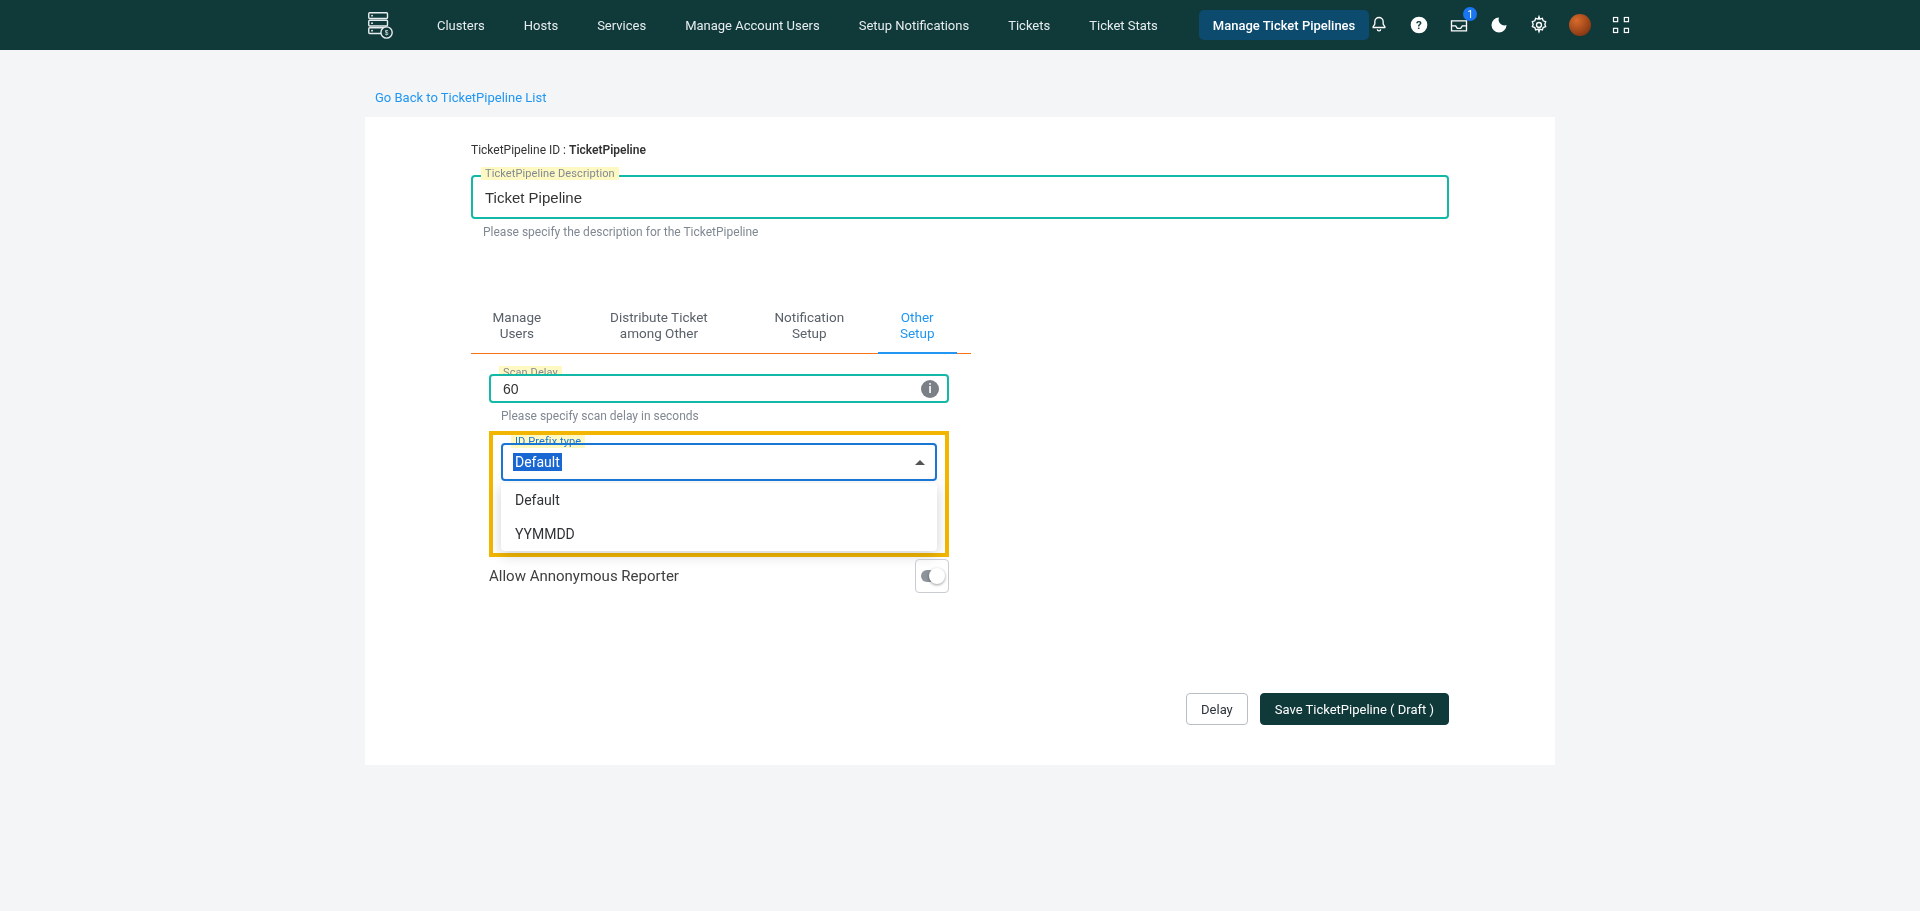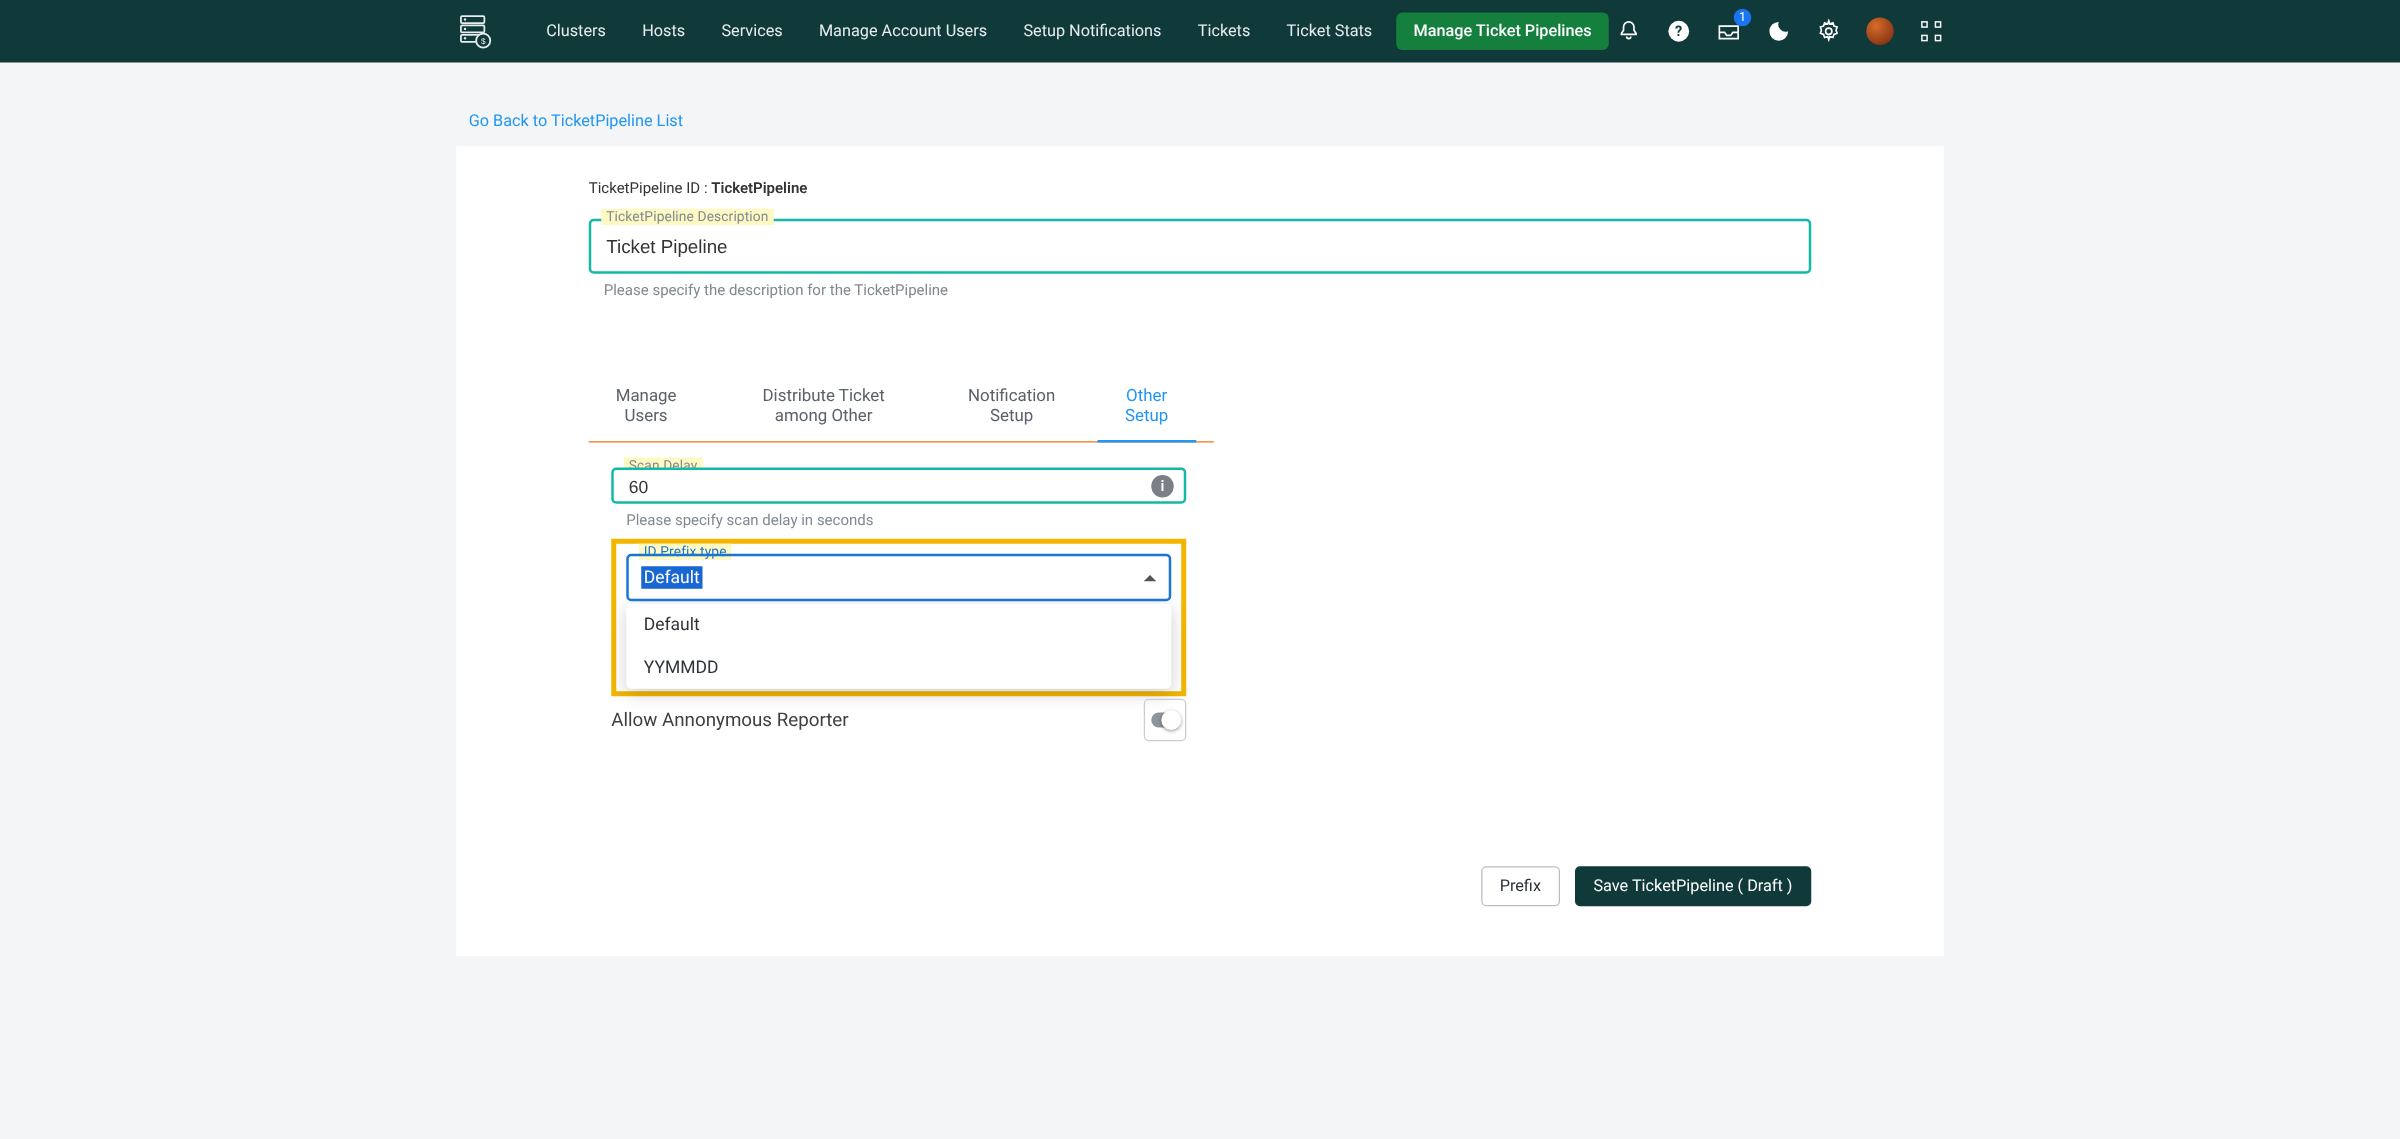--- a/index.html
+++ b/index.html
@@ -24,39 +24,39 @@
     display: flex;
     align-items: center;
     height: 100%;
   }
   .brand {
     display: flex;
     align-items: center;
     margin-right: 28px;
   }
   .brand svg { width: 30px; height: 30px; }
-  .nav-items { display: flex; align-items: center; gap: 1px; height: 100%; }
+  .nav-items { display: flex; align-items: center; gap: 11px; height: 100%; }
   .nav-item {
     color: #e7edee;
     font-size: 13px;
     padding: 0 14px;
     height: 100%;
     display: flex;
     align-items: center;
     cursor: pointer;
     white-space: nowrap;
   }
   .nav-item.primary {
-    background: #15803d;
+    background: #0c4a6e;
     color: #fff;
     border-radius: 5px;
     height: 30px;
     padding: 0 14px;
     font-weight: 500;
-    margin-left: 4px;
+    margin-left: 16px;
   }
   .topbar-right {
     margin-left: auto;
     display: flex;
     align-items: center;
     gap: 20px;
   }
   .icon-btn {
     color: #fff;
     cursor: pointer;
@@ -423,17 +423,17 @@
     <div class="anon-row">
       <span class="anon-label">Allow Annonymous Reporter</span>
       <div class="toggle-box">
         <div class="toggle-track">
           <div class="toggle-thumb"></div>
         </div>
       </div>
     </div>
 
     <div class="footer-actions">
-      <div class="btn btn-outline">Prefix</div>
+      <div class="btn btn-outline">Delay</div>
       <div class="btn btn-dark">Save TicketPipeline ( Draft )</div>
     </div>
   </div>
 </div>
 
 </body></html>

